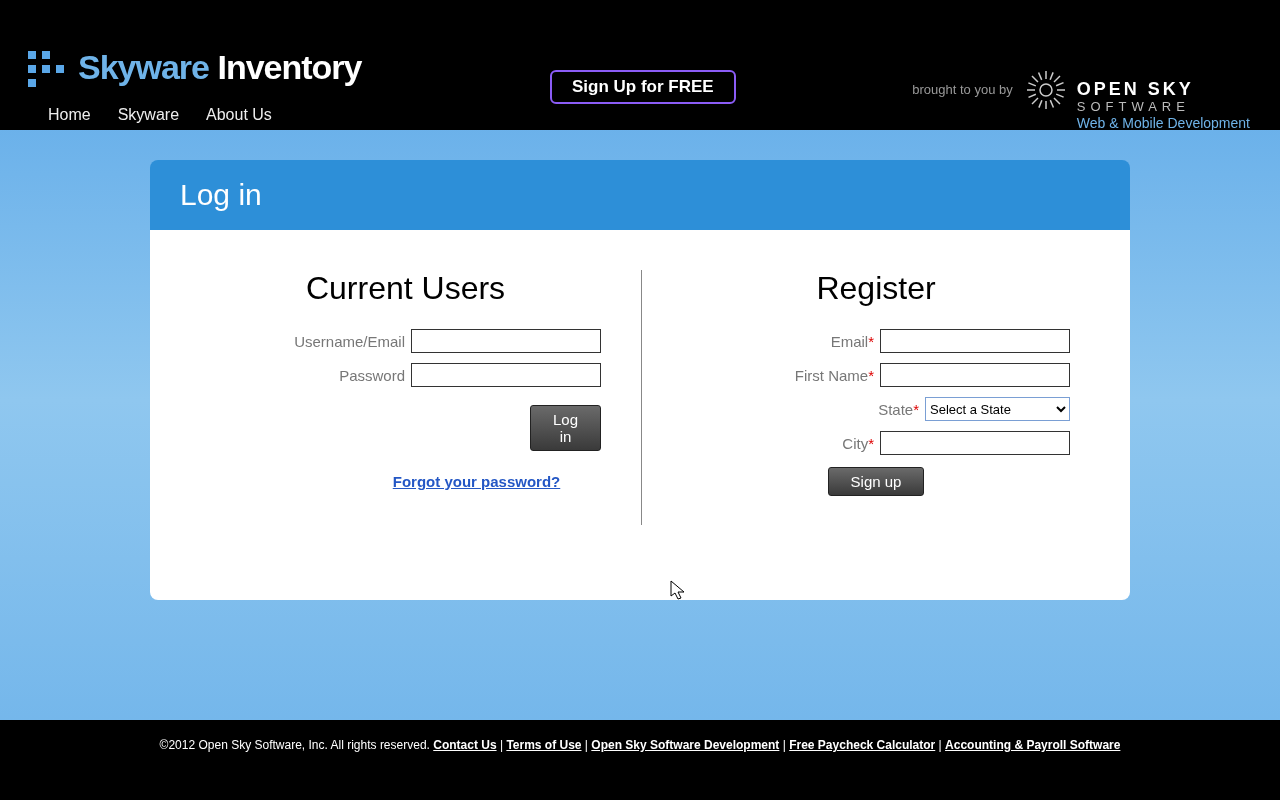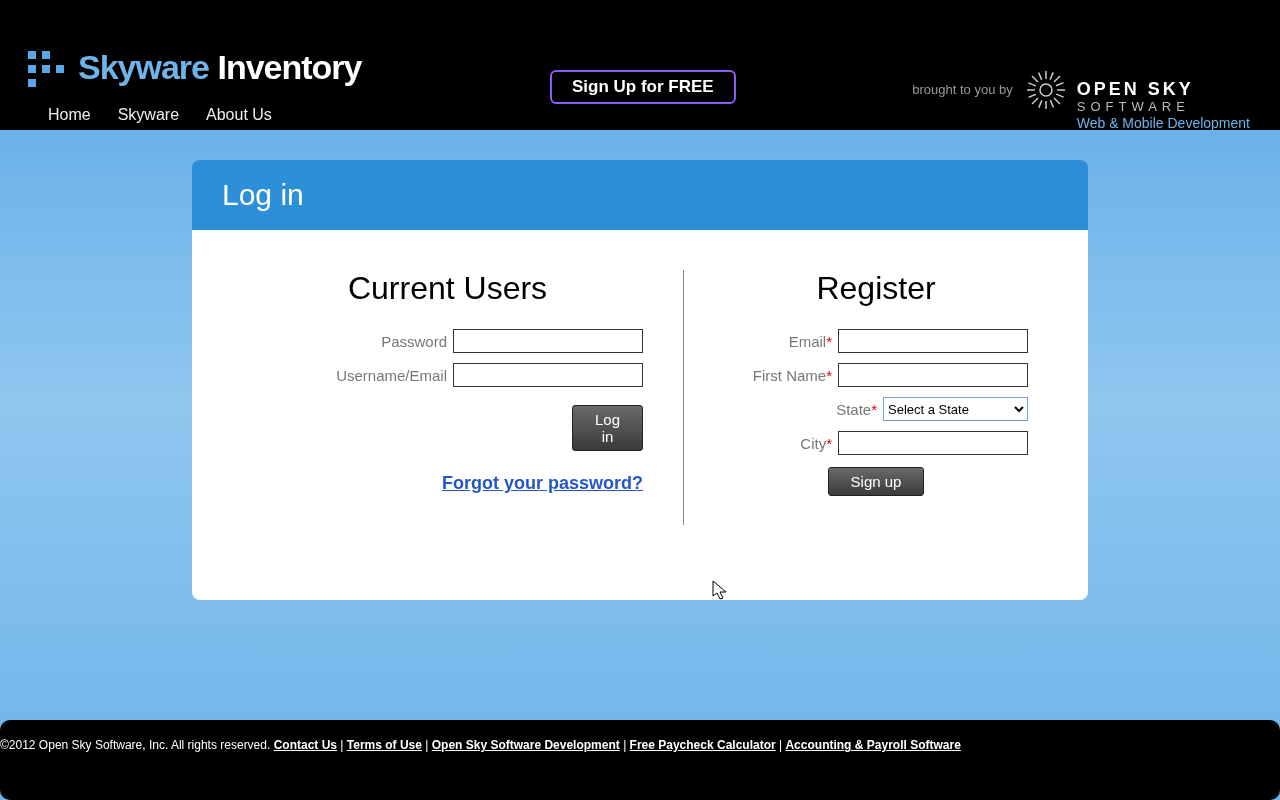--- a/index.html
+++ b/index.html
@@ -93,21 +93,21 @@
     display: flex;
     gap: 27px;
   }
   .nav a {
     color: #eee;
     text-decoration: none;
     font-size: 16px;
     cursor: pointer;
   }
   .page-wrap {
-    width: 896px;
+    width: 980px;
     margin: 30px auto 0;
   }
   .panel-header {
     background: #2d8fd8;
     color: #fff;
     font-size: 30px;
     padding: 18px 30px;
     border-radius: 8px 8px 0 0;
   }
   .panel-body {
@@ -176,37 +176,36 @@
     cursor: pointer;
   }
   .login-col .btn { margin-left: 160px; margin-right:auto; display:inline-block; }
   .login-actions { text-align:left; padding-left:160px; }
   .forgot {
     display: block;
     margin-top: 22px;
     color: #2457c5;
     text-decoration: underline;
     font-weight: bold;
-    font-size: 18px;
-    text-align: right;
+    font-size: 15px;
+    text-align: center;
     padding-left: 142px;
     cursor: pointer;
   }
   .reg-actions { text-align:center; margin-top:12px; }
   .footer {
     position: absolute;
     bottom: 0;
     left: 0;
     width: 100%;
     background: #000;
     color: #fff;
     font-size: 12px;
     padding: 18px 0 48px;
-    text-align: left;
-    border-radius: 10px;
+    text-align: center;
   }
   .footer a {
     color: #fff;
     font-weight: bold;
     text-decoration: underline;
     cursor: pointer;
   }
   .cursor {
     position: absolute;
     left: 520px;
@@ -278,26 +277,26 @@
   </div>
 </div>
 
 <div class="page-wrap">
   <div class="panel-header">Log in</div>
   <div class="panel-body">
 
     <div class="col login-col">
       <h2>Current Users</h2>
       <div class="form-row">
+        <label>Username/Email</label>
+        <input type="text" value="" style="">
+      </div>
+      <div class="form-row">
         <label>Password</label>
         <input type="password" value="" style="">
-      </div>
-      <div class="form-row">
-        <label>Username/Email</label>
-        <input type="text" value="" style="">
       </div>
       <div class="login-actions">
         <button class="btn">Log in</button>
       </div>
       <a class="forgot">Forgot your password?</a>
     </div>
 
     <div class="divider"></div>
 
     <div class="col">

